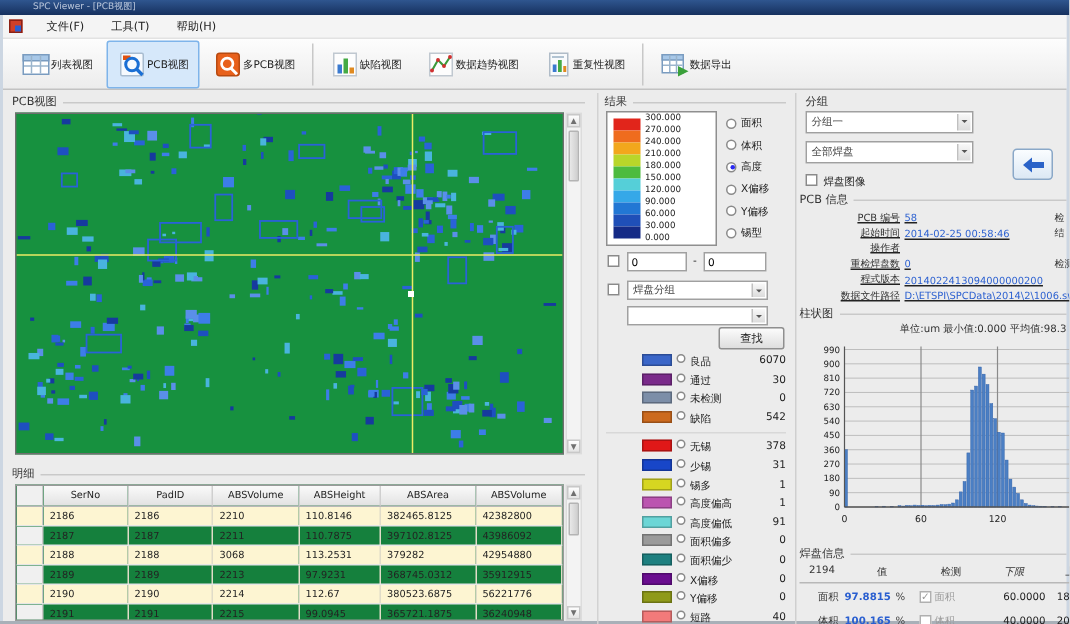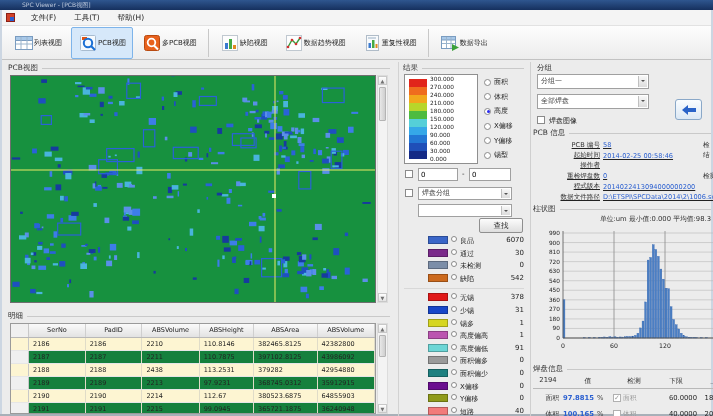--- a/index.html
+++ b/index.html
@@ -536,42 +536,42 @@
               <td>2187</td>
               <td>2211</td>
               <td>110.7875</td>
               <td>397102.8125</td>
               <td>43986092</td>
             </tr>
             <tr class="odd">
               <td class="rowhdr"></td>
               <td>2188</td>
               <td>2188</td>
-              <td>2438</td>
+              <td>3068</td>
               <td>113.2531</td>
               <td>379282</td>
               <td>42954880</td>
             </tr>
             <tr class="even">
               <td class="rowhdr"></td>
               <td>2189</td>
               <td>2189</td>
               <td>2213</td>
               <td>97.9231</td>
               <td>368745.0312</td>
               <td>35912915</td>
             </tr>
             <tr class="odd">
               <td class="rowhdr"></td>
               <td>2190</td>
               <td>2190</td>
               <td>2214</td>
               <td>112.67</td>
               <td>380523.6875</td>
-              <td>64855903</td>
+              <td>56221776</td>
             </tr>
             <tr class="even">
               <td class="rowhdr"></td>
               <td>2191</td>
               <td>2191</td>
               <td>2215</td>
               <td>99.0945</td>
               <td>365721.1875</td>
               <td>36240948</td>
             </tr>
@@ -884,21 +884,21 @@
       </svg>
 
     <div class="grp-label" style="position:absolute;left:2px;right:2px;top:302px;">
         <span>焊盘信息</span>
       </div>
     <div class="padinfo">
       <div class="hdr">
         <span style="width:30px;">2194</span>
         <span style="width:50px;">值</span>
         <span style="width:42px;">检测</span>
-        <span style="width:42px;">下限</span>
+        <span style="width:42px;font-style:italic;">下限</span>
         <span style="width:40px;">上限</span>
       </div>
       <div class="pad-row">
         <span class="nm">面积</span>
         <span class="vl">97.8815</span>
         <span class="un">%</span>
         <span class="ck">
             <span class="checkbox gray checked"></span>
             <span>面积</span>
           </span>

